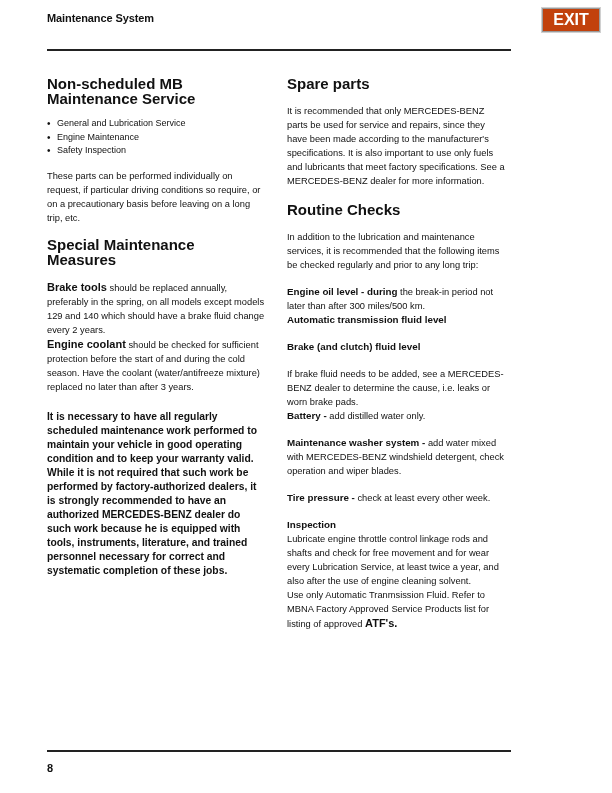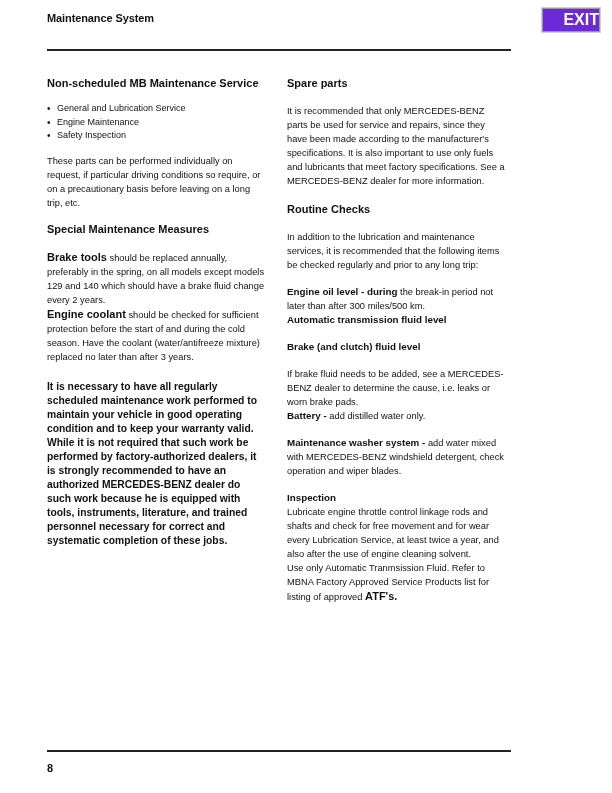--- a/index.html
+++ b/index.html
@@ -1,28 +1,28 @@
 <!DOCTYPE html>
 <html><head>
   <meta charset="utf-8">
   <style>
     html, body { margin: 0; padding: 0; background: #ffffff; }
     body { width: 612px; height: 793px; position: relative; overflow: hidden;
       font-family: "Liberation Sans", sans-serif; color: #111; }
     .header-title { position: absolute; left: 47px; top: 12px; font-size: 11px; font-weight: bold; letter-spacing: -0.1px; }
-    .exit-btn { position: absolute; left: 542px; top: 8px; width: 56px; height: 22px; background: #6d28d9;
+    .exit-btn { position: absolute; left: 542px; top: 8px; width: 56px; height: 22px; background: #c2410c;
       border: 1px solid #9a9a9a; box-shadow: 0 0 0 1px #d0d0d0; color: #fff; font-weight: bold; font-size: 16px;
-      text-align: right; line-height: 22px; cursor: pointer; }
+      text-align: center; line-height: 22px; cursor: pointer; }
     .rule-top { position: absolute; left: 47px; top: 49px; width: 464px; height: 2px; background: #222; }
     .rule-bottom { position: absolute; left: 47px; top: 750px; width: 464px; height: 2px; background: #222; }
     .page-num { position: absolute; left: 47px; top: 762px; font-size: 11px; font-weight: bold; }
     .col { position: absolute; top: 76px; width: 218px; }
     .col-left { left: 47px; }
     .col-right { left: 287px; }
-    h2 { margin: 0; font-size: 11px; font-weight: bold; line-height: 15px; }
+    h2 { margin: 0; font-size: 15px; font-weight: bold; line-height: 15px; }
     p { margin: 0; font-size: 9.3px; line-height: 14px; }
     .b { font-weight: bold; font-size: 11px; }
     .bold-para p { font-weight: bold; font-size: 10.3px; line-height: 14px; }
     ul { margin: 0; padding: 0; list-style: none; }
     ul li { font-size: 9px; line-height: 13.5px; position: relative; padding-left: 10px; }
     ul li::before { content: "\2022"; position: absolute; left: 0; top: 0; font-size: 10px; }
     .sub { font-weight: bold; font-size: 9.8px; line-height: 14px; }
   </style>
 </head>
 <body>
@@ -51,19 +51,20 @@
   <h2>Spare parts</h2>
   <p style="margin-top:13px;">It is recommended that only MERCEDES-BENZ parts be used for service and repairs, since they have been made according to the manufacturer's specifications. It is also important to use only fuels and lubricants that meet factory specifications. See a MERCEDES-BENZ dealer for more information.</p>
   <h2 style="margin-top:14px;">Routine Checks</h2>
   <p style="margin-top:13px;">In addition to the lubrication and maintenance services, it is recommended that the following items be checked regularly and prior to any long trip:</p>
   <p style="margin-top:13px;"><span class="sub">Engine oil level - during</span><span> the break-in period not later than after 300 miles/500 km.</span></p>
   <p style="" class="sub">Automatic transmission fluid level</p>
   <p style="margin-top:13px;" class="sub">Brake (and clutch) fluid level</p>
   <p style="margin-top:13px;">If brake fluid needs to be added, see a MERCEDES-BENZ dealer to determine the cause, i.e. leaks or worn brake pads.</p>
   <p style=""><span class="sub">Battery -</span><span> add distilled water only.</span></p>
   <p style="margin-top:13px;"><span class="sub">Maintenance washer system -</span><span> add water mixed with MERCEDES-BENZ windshield detergent, check operation and wiper blades.</span></p>
+  <p style="margin-top:13px;"><span class="sub">Tire pressure -</span><span> check at least every other week.</span></p>
   <p style="margin-top:13px;" class="sub">Inspection</p>
   <p>Lubricate engine throttle control linkage rods and shafts and check for free movement and for wear every Lubrication Service, at least twice a year, and also after the use of engine cleaning solvent.</p>
   <p><span>Use only Automatic Tranmsission Fluid. Refer to MBNA Factory Approved Service Products list for listing of approved </span><span class="b">ATF's.</span></p>
 </div>
 
 <div class="rule-bottom"></div>
 <div class="page-num">8</div>
 
 </body></html>

